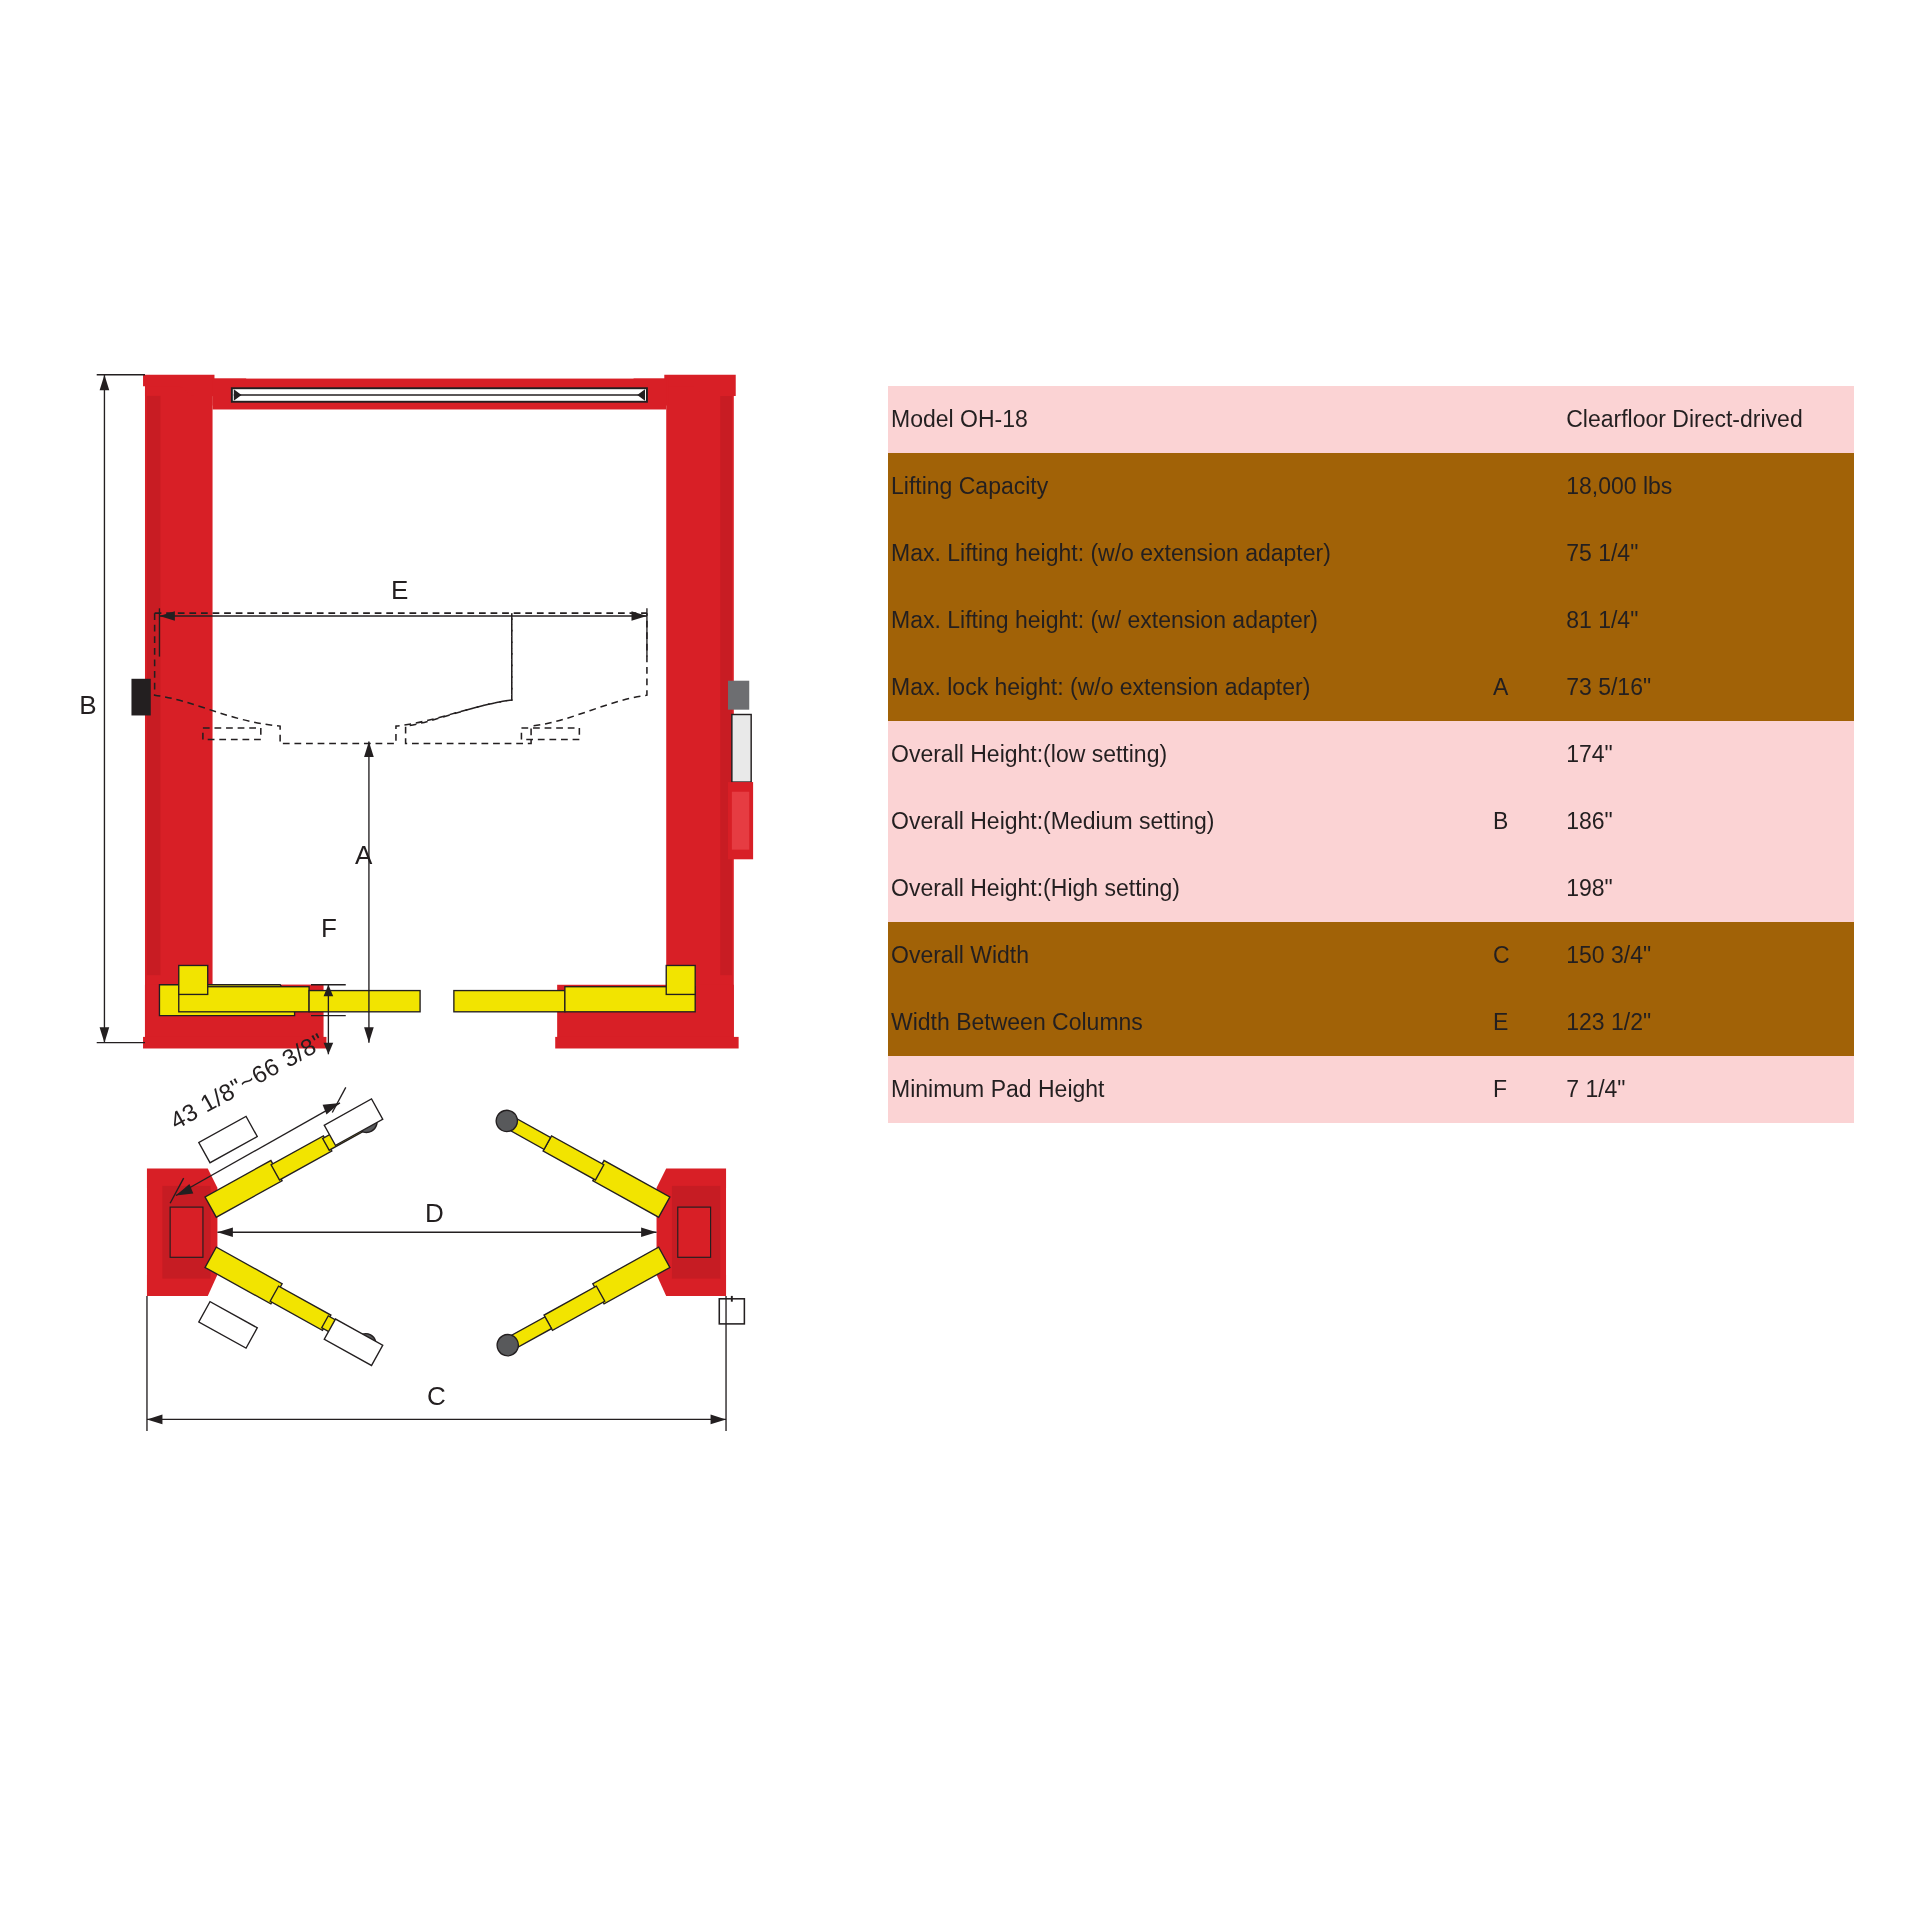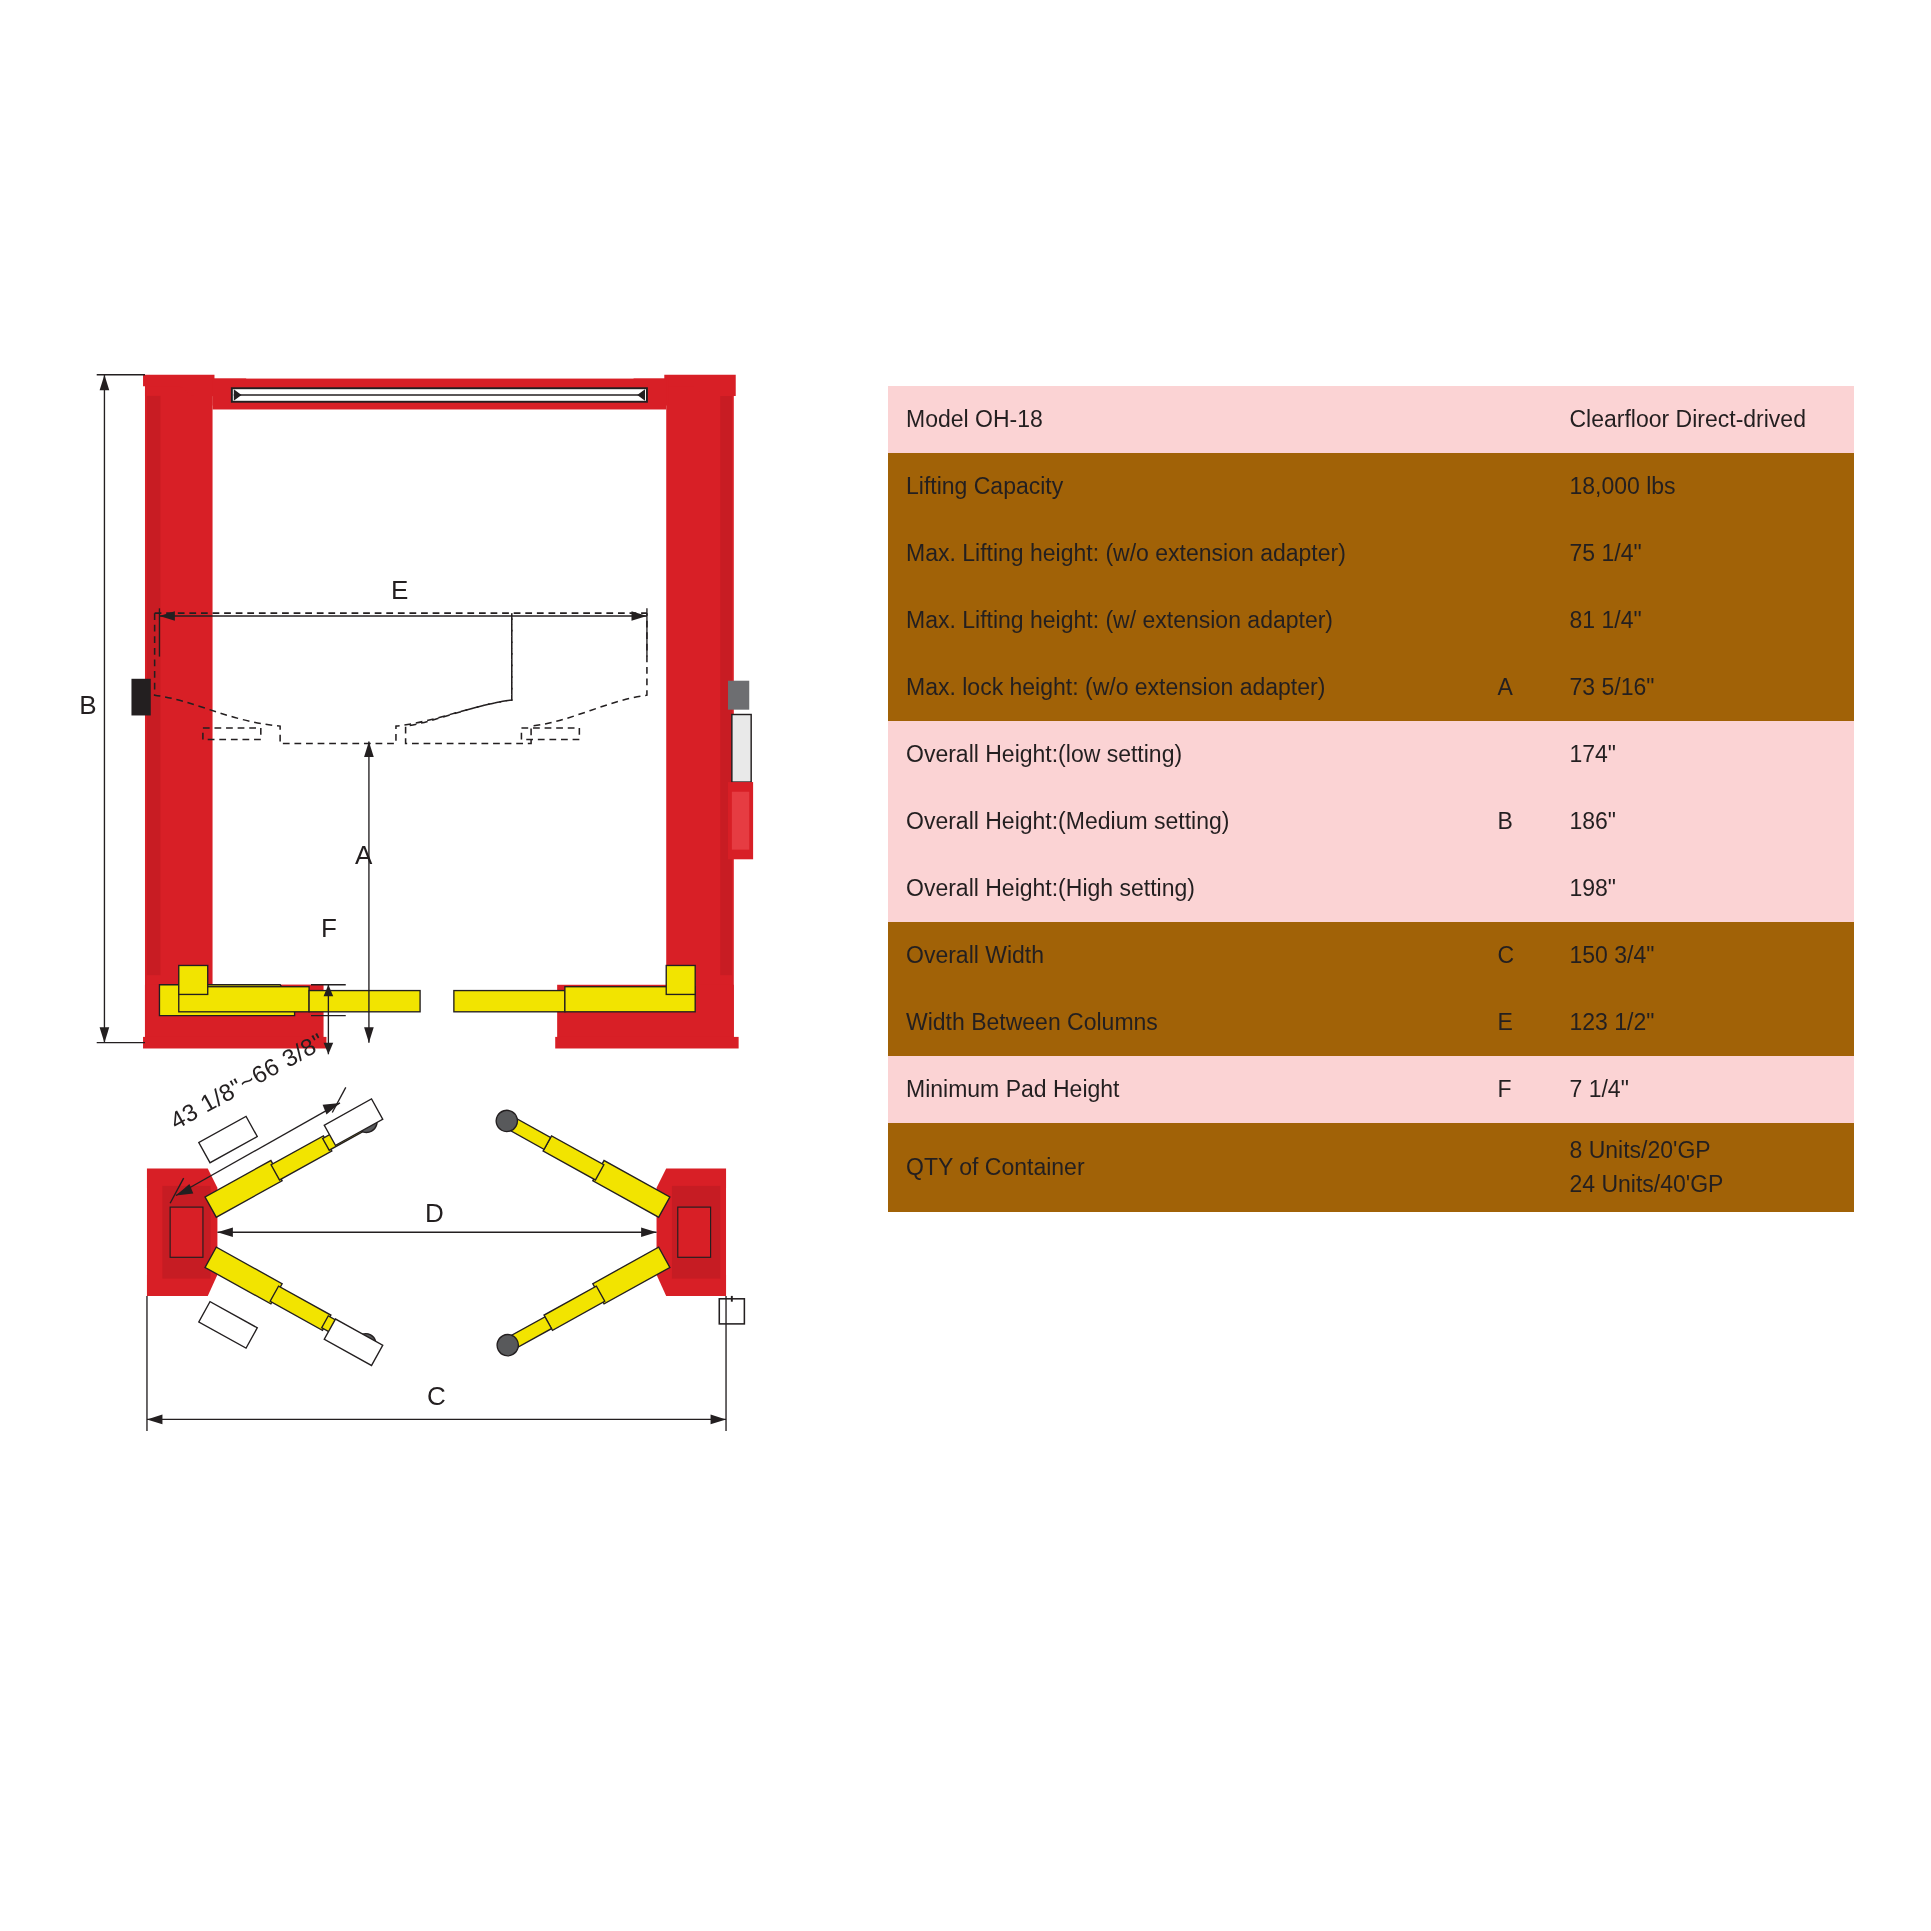--- a/index.html
+++ b/index.html
@@ -71,21 +71,21 @@
   }
   .spec-table td {
     font-size: 23px;
     color: #231f20;
     vertical-align: middle;
     padding: 0;
     font-family: "Liberation Sans", sans-serif;
   }
   td.c-label {
     width: 608px;
-    padding-left: 18px;
+    padding-left: 3px;
   }
   td.c-letter {
     width: 68px;
     text-align: left;
     font-size: 23px;
   }
   td.c-value {
     width: 290px;
     padding-left: 5.8px;
   }
@@ -339,24 +339,18 @@
       </tr>
 
       <tr class="spec-row-shaded">
         <td class="c-label">Minimum Pad Height</td>
         <td class="c-letter">F</td>
         <td class="c-value">7 1/4"</td>
       </tr>
 
 
 
-      <tr class="spec-row-plain" style="height:89px;">
-        <td class="c-label">QTY of Container</td>
-        <td class="c-letter"></td>
-        <td class="c-value two-line" style="white-space:pre-line;">8 Units/20'GP
-24 Units/40'GP</td>
-      </tr>
 
     </tbody>
   </table>
 
 </div>
 
 
 </body></html>

